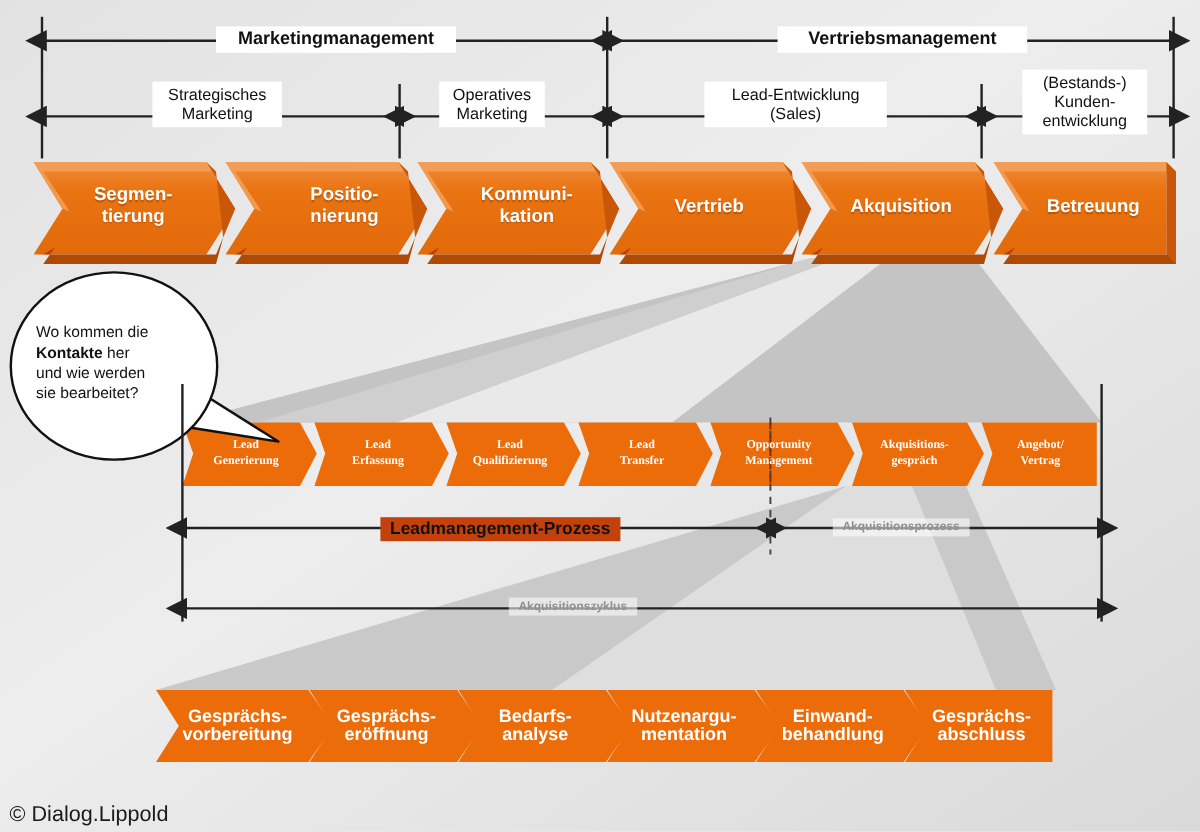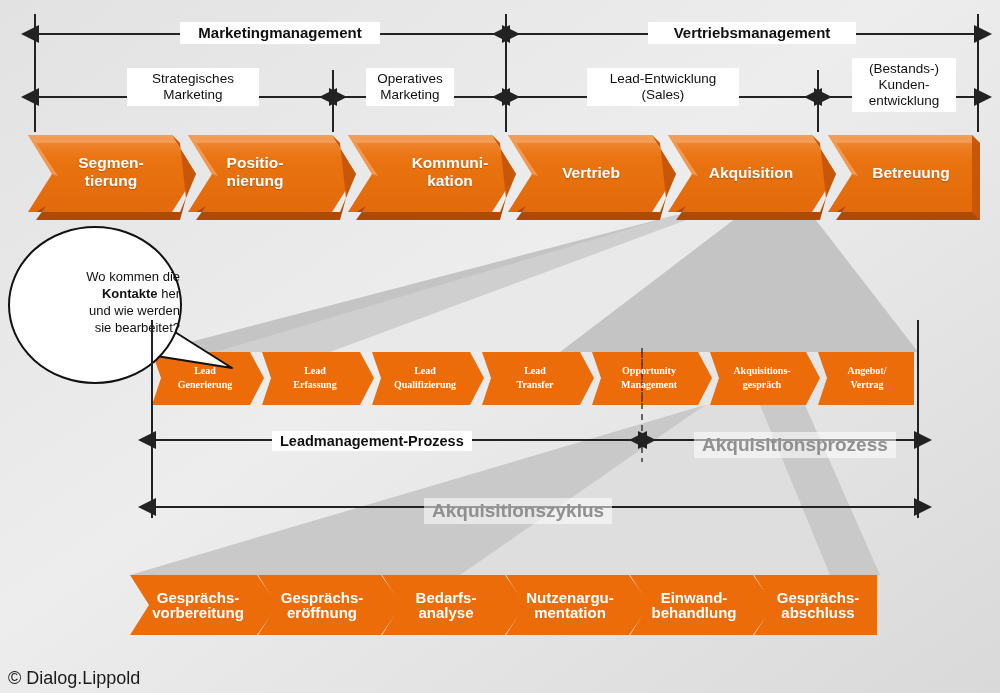--- a/index.html
+++ b/index.html
@@ -17,28 +17,28 @@
   }
   .lbl.bold{font-weight:bold;font-size:15px;}
   .chev-txt{
     position:absolute;color:#ffffff;font-weight:bold;text-align:center;
     line-height:15px;white-space:pre-line;pointer-events:none;
   }
   .r1-txt{font-size:15.5px;line-height:18px;text-shadow:0 1px 1px rgba(120,50,0,.45);}
   .r2-txt{font-size:10px;line-height:14px;font-family:Liberation Serif, serif;}
   .r3-txt{font-size:15px;line-height:15px;}
   .bubble-txt{
-    position:absolute;font-size:13px;line-height:17px;color:#111;text-align:right;
+    position:absolute;font-size:13px;line-height:17px;color:#111;text-align:left;
   }
   .bubble-txt b{font-weight:bold;}
   .proc-lbl{
-    position:absolute;text-align:center;font-size:19px;padding:2px 8px;
+    position:absolute;text-align:center;font-size:10px;padding:2px 8px;
     box-sizing:border-box;white-space:nowrap;
   }
-  .proc-lbl.strong{background:#ffffff;color:#111;font-weight:bold;font-size:14.5px;}
+  .proc-lbl.strong{background:#c2410c;color:#111;font-weight:bold;font-size:14.5px;margin-left:45px;}
   .proc-lbl.faded{background:rgba(255,255,255,.55);color:#909090;font-weight:bold;}
   .copy{
     position:absolute;left:8px;top:668px;font-size:18px;color:#1a1a1a;
   }
 </style>
 </head>
 <body>
 
 <div id="stage">
 
@@ -103,21 +103,21 @@
 
     <line x1="37" y1="97" x2="331" y2="97" stroke="#222" stroke-width="2" marker-start="url(#arL)" marker-end="url(#arR)"></line>
     <line x1="335" y1="97" x2="504" y2="97" stroke="#222" stroke-width="2" marker-start="url(#arL)" marker-end="url(#arR)"></line>
     <line x1="508" y1="97" x2="816" y2="97" stroke="#222" stroke-width="2" marker-start="url(#arL)" marker-end="url(#arR)"></line>
     <line x1="820" y1="97" x2="976" y2="97" stroke="#222" stroke-width="2" marker-start="url(#arL)" marker-end="url(#arR)"></line>
   </svg>
 
   <div class="lbl bold" style="left:180px;top:22px;width:200px;">Marketingmanagement</div>
   <div class="lbl bold" style="left:648px;top:22px;width:208px;">Vertriebsmanagement</div>
 
-  <div class="lbl" style="left:127px;top:68px;width:132px;">Strategisches
+  <div class="lbl" style="left:127px;top:68px;width:108px;">Strategisches
 Marketing</div>
   <div class="lbl" style="left:366px;top:68px;width:88px;">Operatives
 Marketing</div>
   <div class="lbl" style="left:587px;top:68px;width:152px;">Lead-Entwicklung
 (Sales)</div>
   <div class="lbl" style="left:852px;top:58px;width:104px;">(Bestands-)
 Kunden-
 entwicklung</div>
 
   <svg class="layer" viewBox="0 0 1000 693">
@@ -164,23 +164,23 @@
         <polygon points="828,135 972,135 972,212 828,212 852,174" fill="url(#chevGrad)"></polygon>
         <polygon points="828,135 972,135 980,143 836,143 858,176 852,174" fill="#f3a05a" opacity=".85"></polygon>
         <polygon points="836,212 980,212 980,220 836,220 846,206" fill="#ae4a06"></polygon>
         <polygon points="972,135 980,143 980,220 972,212" fill="#c9570a"></polygon>
       </g>
     </g>
   </svg>
 
   <div class="chev-txt r1-txt" style="left:36px;top:154px;width:150px;text-align:center;">Segmen-
 tierung</div>
-  <div class="chev-txt r1-txt" style="left:180px;top:154px;width:150px;">Positio-
+  <div class="chev-txt r1-txt" style="left:212px;top:154px;width:150px;">Positio-
 nierung</div>
-  <div class="chev-txt r1-txt" style="left:375px;top:154px;width:150px;">Kommuni-
+  <div class="chev-txt r1-txt" style="left:364px;top:154px;width:150px;">Kommuni-
 kation</div>
   <div class="chev-txt r1-txt" style="left:516px;top:164px;width:150px;">Vertrieb</div>
   <div class="chev-txt r1-txt" style="left:676px;top:164px;width:150px;">Akquisition</div>
   <div class="chev-txt r1-txt" style="left:836px;top:164px;width:150px;">Betreuung</div>
 
   <svg class="layer" viewBox="0 0 1000 693">
     <g fill="#ec6c09">
       <polygon points="152,352 250,352 264,378 250,405 152,405 161,378"></polygon>
       <polygon points="262,352 360,352 374,378 360,405 262,405 271,378"></polygon>
       <polygon points="372,352 470,352 484,378 470,405 372,405 381,378"></polygon>

